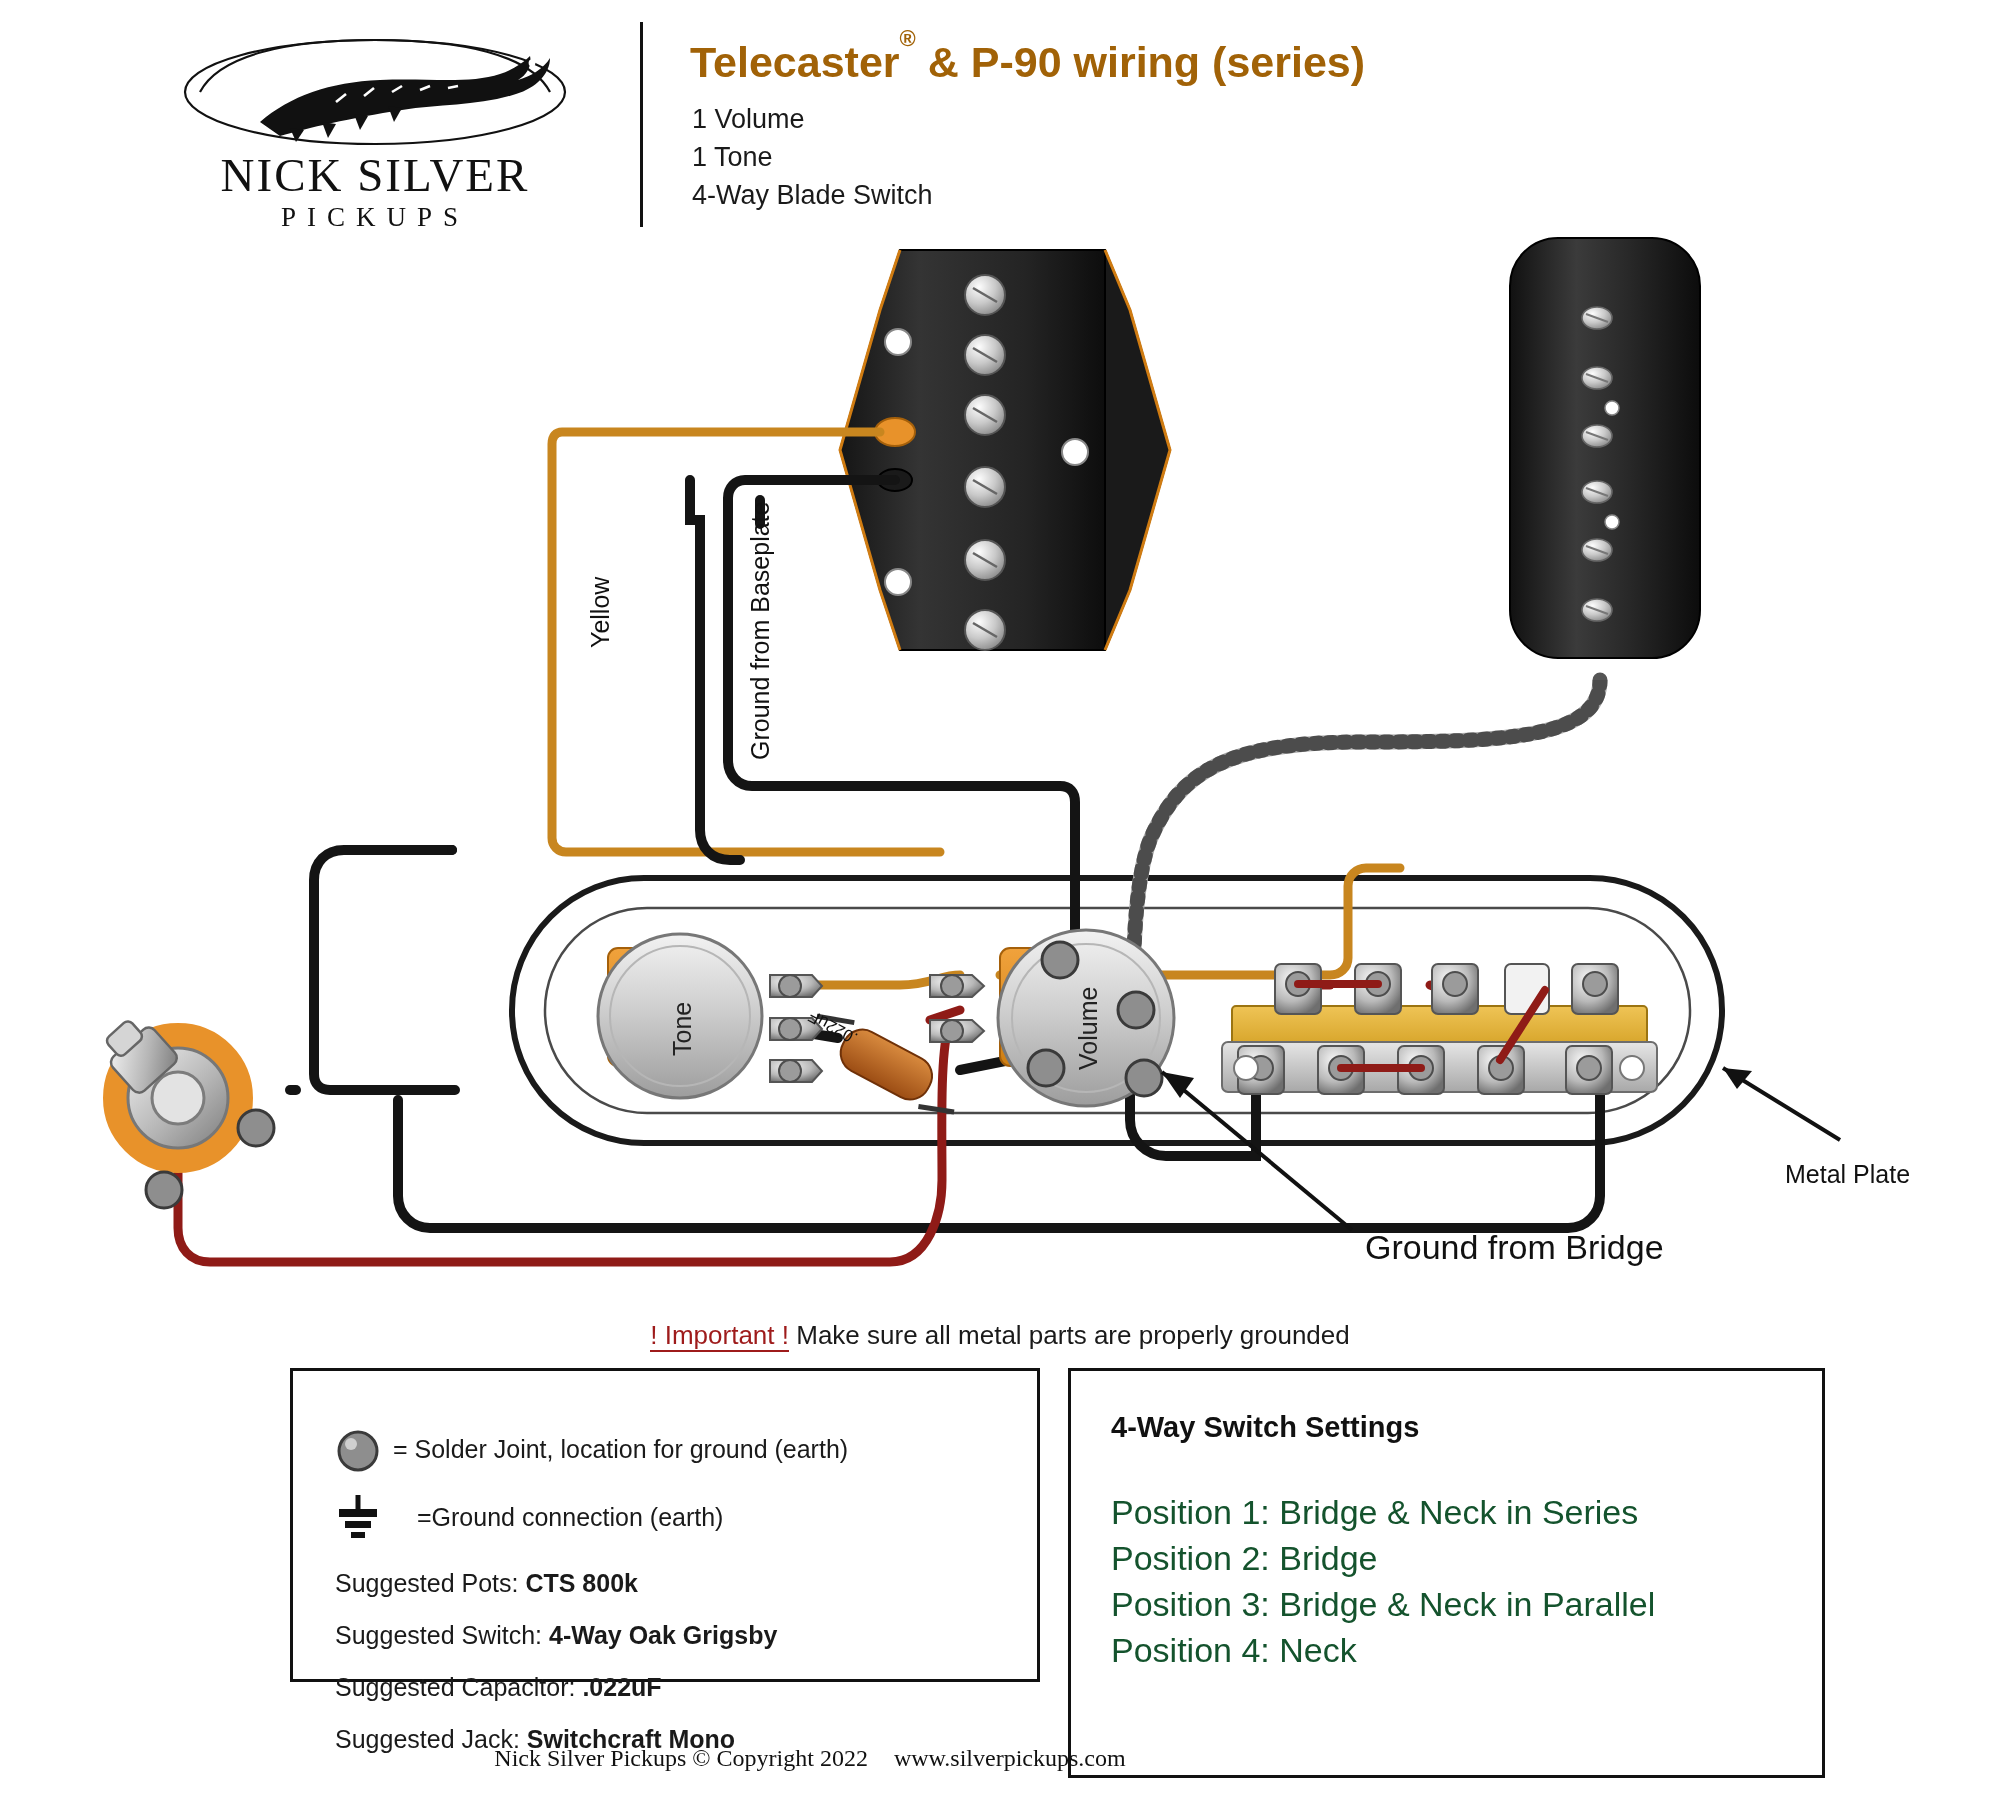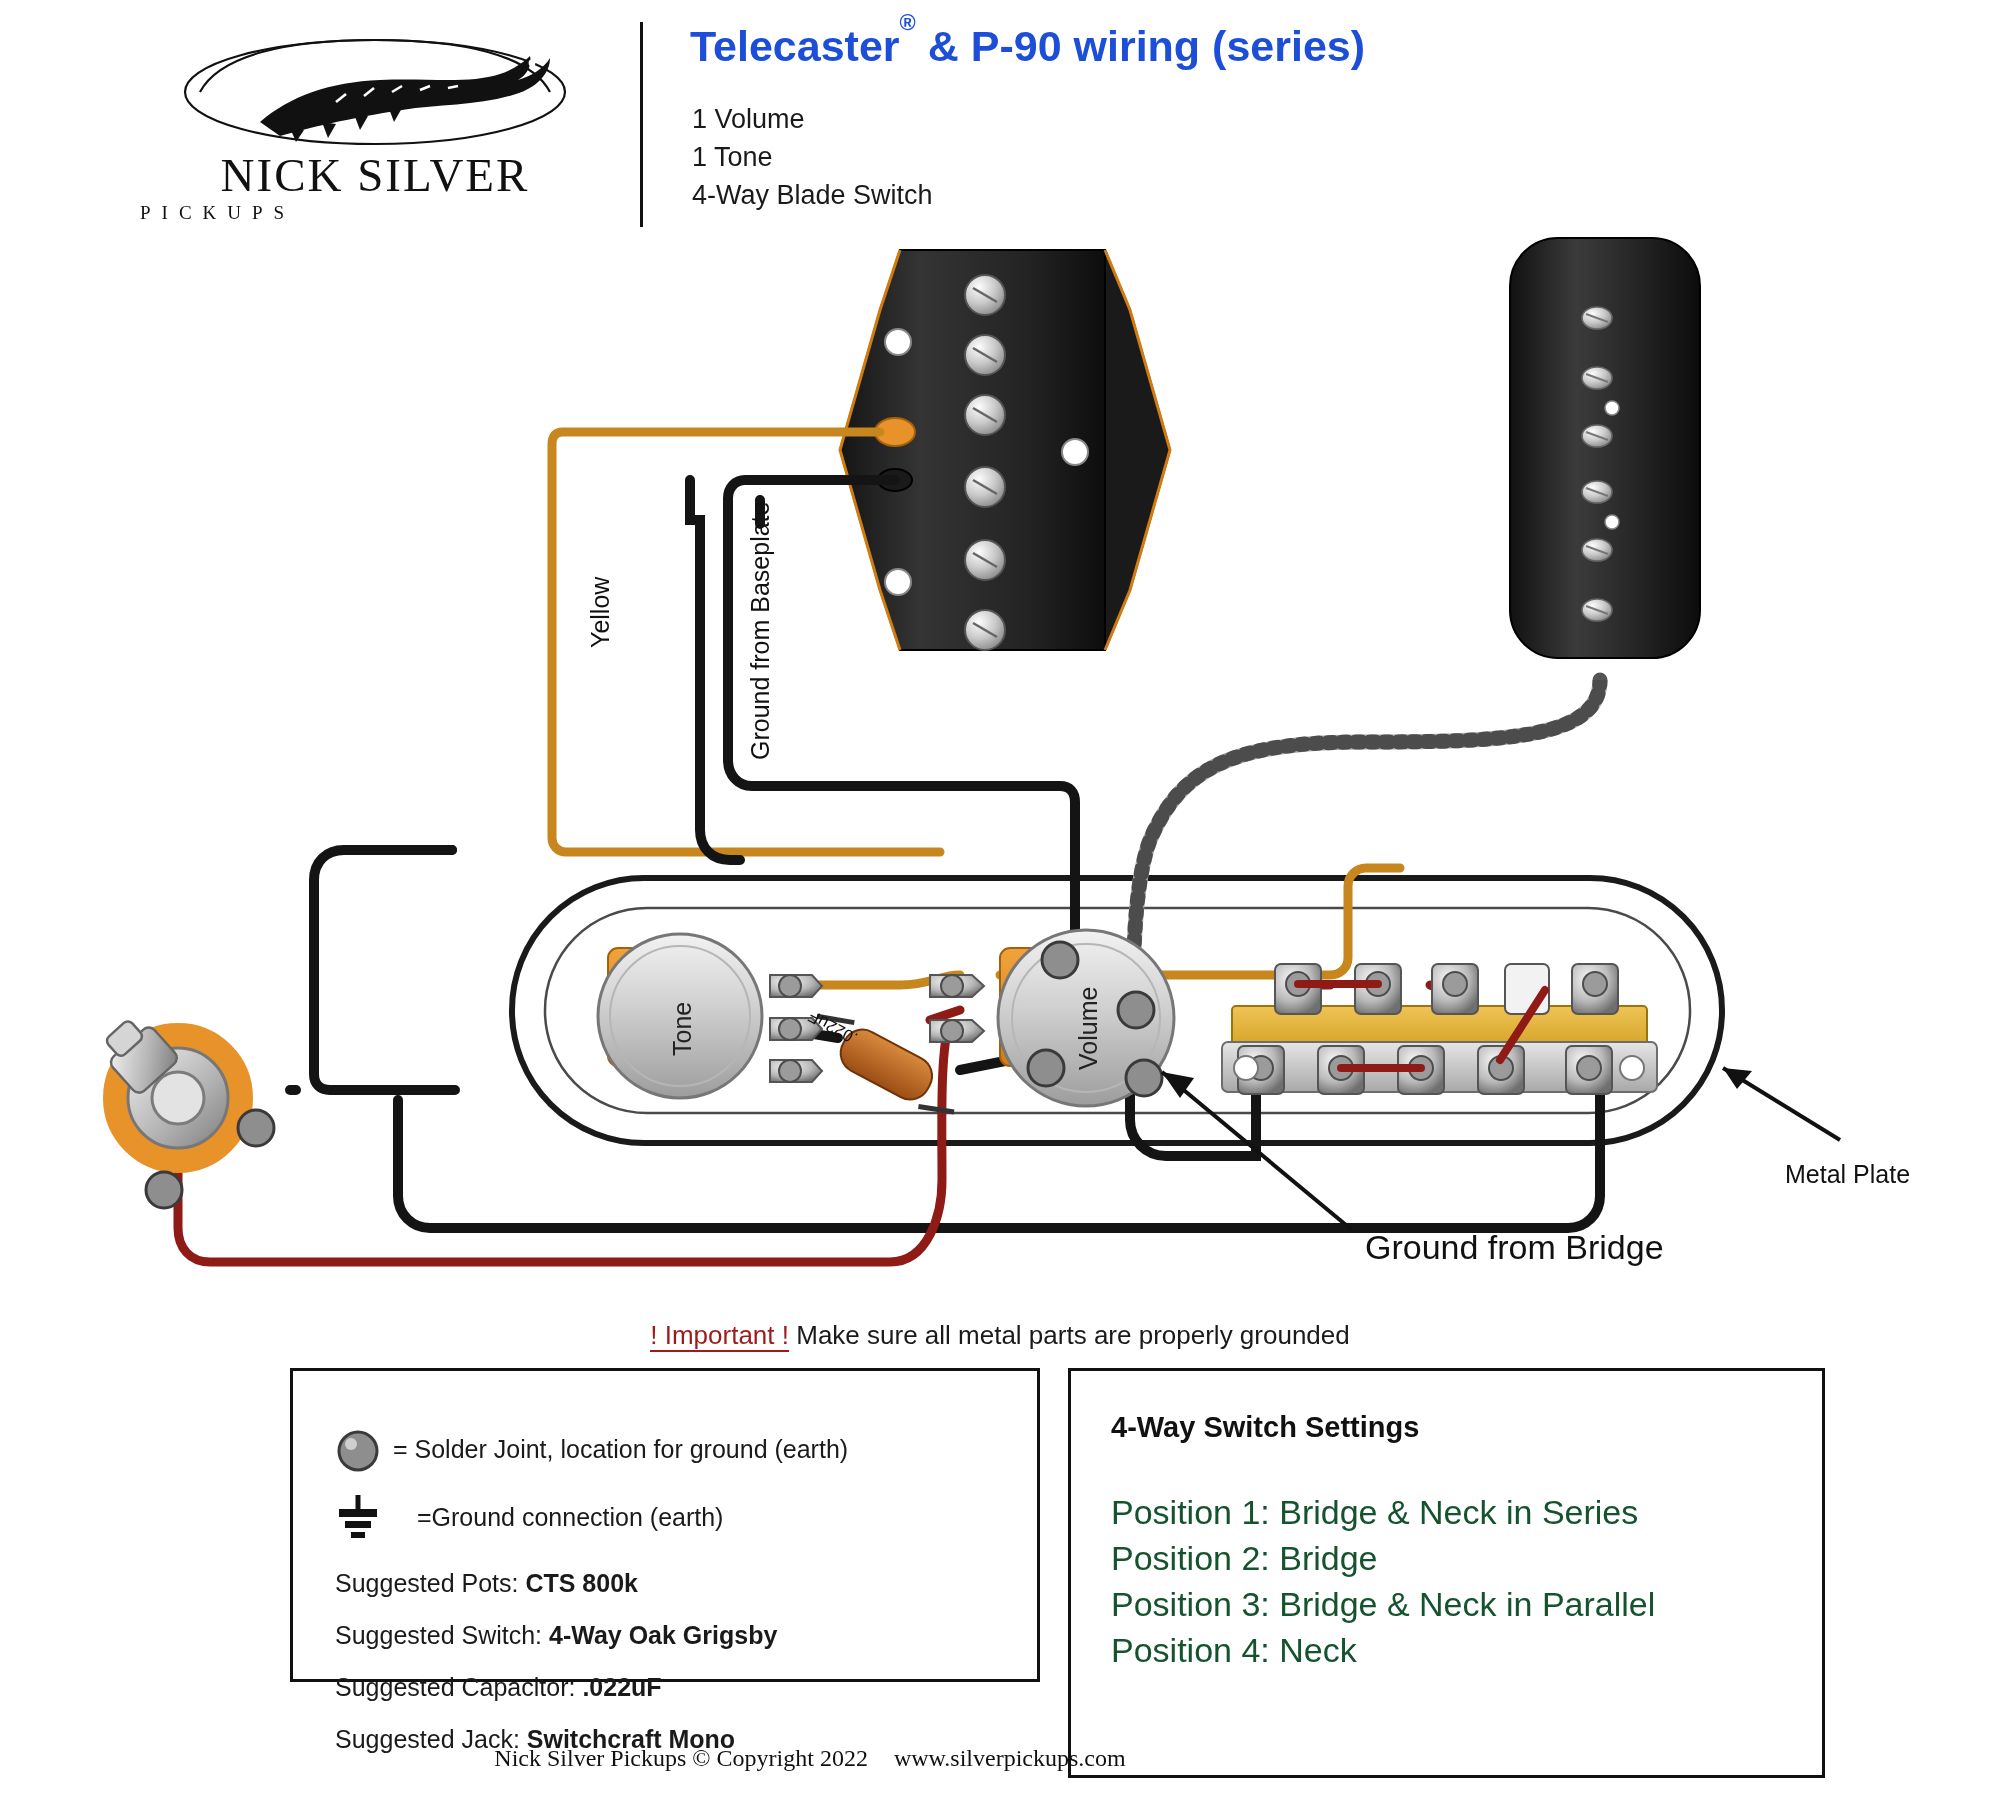--- a/index.html
+++ b/index.html
@@ -51,40 +51,41 @@
     font-family: "Liberation Serif", serif;
     font-size: 47px;
     letter-spacing: 2px;
     color: #111;
   }
   .logo-sub {
     position: absolute;
     left: 0;
     top: 172px;
     width: 470px;
+    text-align: center;
     font-family: "Liberation Serif", serif;
-    font-size: 19px;
+    font-size: 27px;
     letter-spacing: 11px;
     color: #111;
   }
   .logo-divider {
     position: absolute;
     left: 640px;
     top: 22px;
     width: 3px;
     height: 205px;
     background: #111;
   }
   .title-main {
     position: absolute;
     left: 690px;
-    top: 22px;
+    top: 38px;
     font-size: 43px;
     font-weight: bold;
-    color: #1d4ed8;
+    color: #a16207;
     white-space: nowrap;
   }
   .title-main sup { font-size: 22px; top: -16px; position: relative; }
   .title-lines {
     position: absolute;
     left: 692px;
     top: 100px;
     font-size: 27px;
     line-height: 38px;
     color: #1a1a1a;

